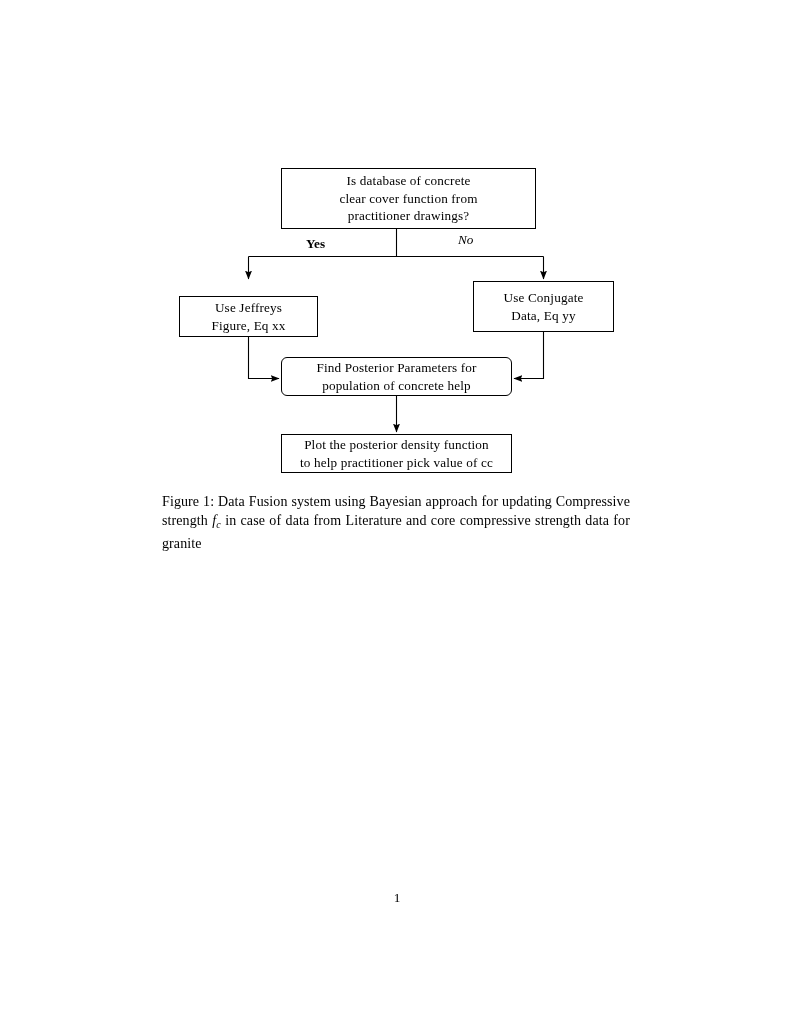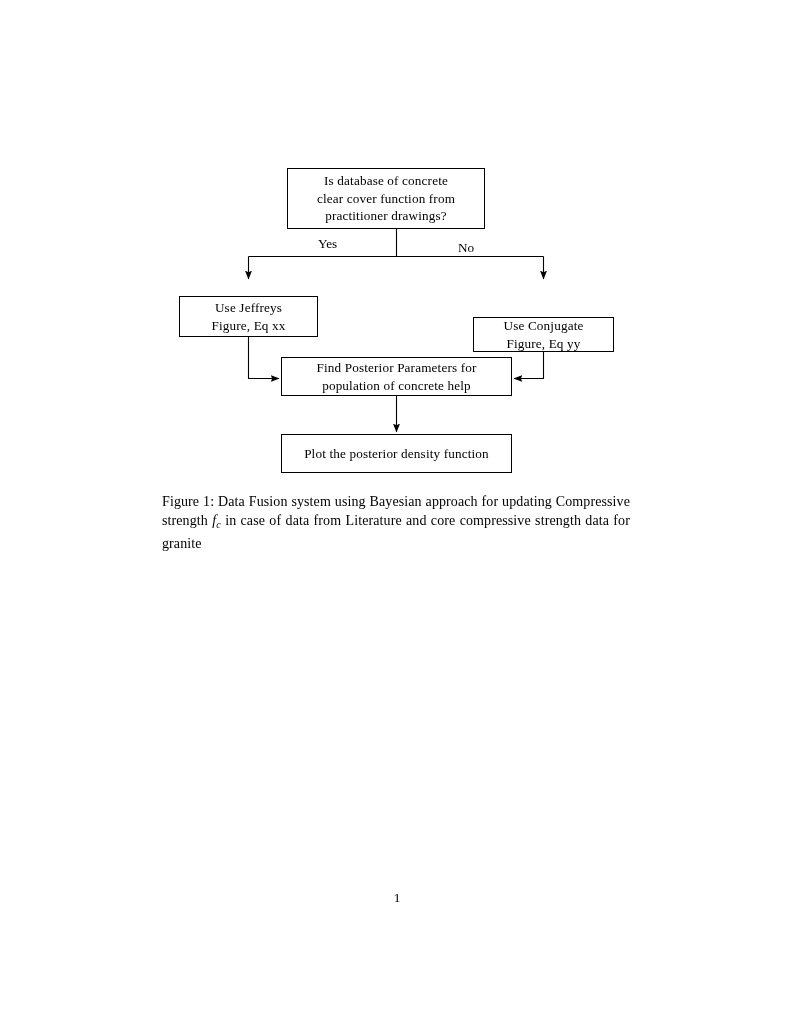--- a/index.html
+++ b/index.html
@@ -44,36 +44,36 @@
     justify-content: center;
     text-align: center;
     font-size: 13.2px;
     line-height: 17.5px;
     letter-spacing: 0.15px;
     z-index: 2;
   }
   .node-box .line { display: block; white-space: nowrap; }
 
   
-  #node-decision { left: 287px; top: 168px; width: 198px; height: 61px; }
+  #node-decision { left: 281px; top: 168px; width: 255px; height: 61px; }
   #node-jeffreys  { left: 179px; top: 296px; width: 139px; height: 41px; }
-  #node-conjugate { left: 473px; top: 281px; width: 141px; height: 35px; margin-top: 36px; }
-  #node-posterior { left: 281px; top: 357px; width: 231px; height: 39px; }
+  #node-conjugate { left: 473px; top: 281px; width: 141px; height: 51px; }
+  #node-posterior { left: 281px; top: 357px; width: 231px; height: 39px; border-radius: 6px; }
   #node-plot      { left: 281px; top: 434px; width: 231px; height: 39px; }
 
   .edge-label {
     position: absolute;
     font-size: 13.2px;
     line-height: 15px;
     white-space: nowrap;
     z-index: 3;
     background: transparent;
   }
-  #label-yes { left: 318px; top: 236px; }
-  #label-no  { left: 458px; top: 240px; }
+  #label-yes { left: 306px; top: 236px; font-weight: bold; }
+  #label-no  { left: 458px; top: 232px; font-style: italic; }
 
   
   #figure-caption {
     position: absolute;
     left: 162px;
     top: 492px;
     width: 468px;
     font-size: 14px;
     line-height: 19.2px;
     text-align: justify;
@@ -136,29 +136,30 @@
   <div class="edge-label" id="label-yes">Yes</div>
   <div class="edge-label" id="label-no">No</div>
 
   <div class="node-box" id="node-jeffreys">
     <span class="line">Use Jeffreys</span>
     <span class="line">Figure, Eq xx</span>
   </div>
 
   <div class="node-box" id="node-conjugate">
     <span class="line">Use Conjugate</span>
-    <span class="line">Figure, Eq yy</span>
+    <span class="line">Data, Eq yy</span>
   </div>
 
   <div class="node-box" id="node-posterior">
     <span class="line">Find Posterior Parameters for</span>
     <span class="line">population of concrete help</span>
   </div>
 
   <div class="node-box" id="node-plot">
     <span class="line">Plot the posterior density function</span>
+    <span class="line">to help practitioner pick value of cc</span>
   </div>
 
 </div>
 
 <div id="figure-caption"><span>Figure 1:</span> <span>Data Fusion system using Bayesian approach for updating Compressive strength </span><span class="math-italic"><span>f</span><sub>c</sub></span><span> in case of data from Literature and core compressive strength data for granite</span></div>
 
 <div id="page-number">1</div>
 
 </body></html>

